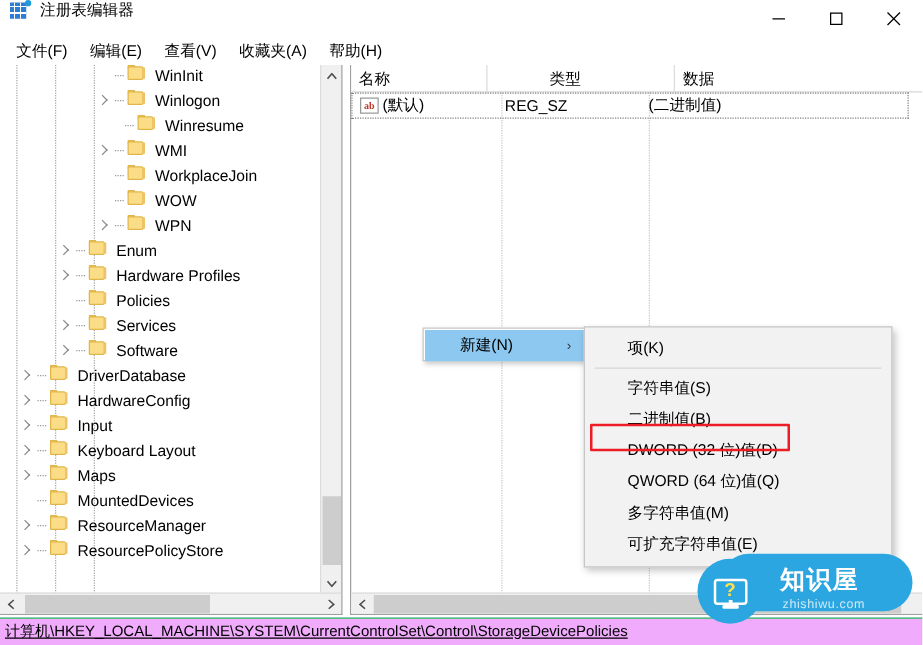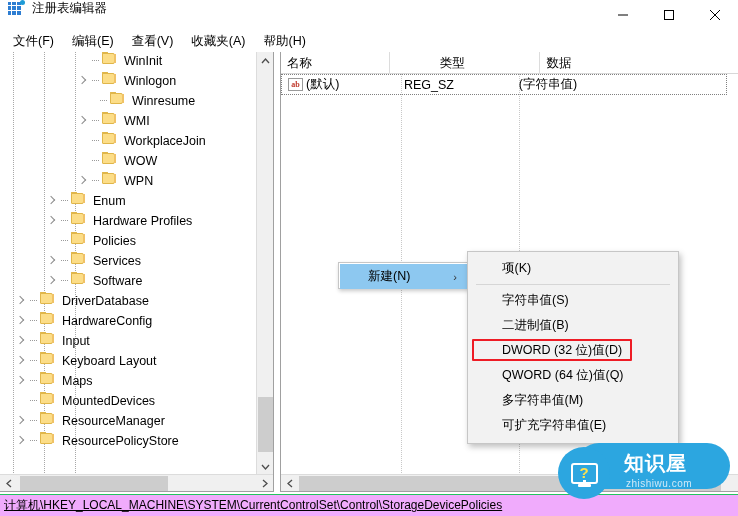--- a/index.html
+++ b/index.html
@@ -359,22 +359,22 @@
   }
   .ctx-parent .row .submarker {
     position: absolute;
     right: 12px;
     font-size: 11px;
     color: #333;
   }
 
   .ctx-menu {
     position: absolute;
-    left: 467px; top: 199px;
-    width: 212px;
+    left: 467px; top: 209px;
+    width: 247px;
     background: #f2f2f2;
     border: 1px solid #c6c6c6;
     box-sizing: border-box;
     box-shadow: 2px 3px 6px rgba(0,0,0,0.25);
     padding: 4px 0 5px 0;
     z-index: 45;
   }
   .ctx-item {
     height: 25px;
     display: flex;
@@ -782,21 +782,21 @@
 
       <div class="list-rows">
         <div class="list-row focused">
           <div class="cell" style="width:120px;">
             <span class="ab-icon">
                 <span>ab</span>
               </span>
             <span>(默认)</span>
           </div>
           <div class="cell" style="width:118px;">REG_SZ</div>
-          <div class="cell" style="width:220px;">(字符串值)</div>
+          <div class="cell" style="width:220px;">(二进制值)</div>
         </div>
       </div>
 
       <div class="hscroll" style="width:457px;">
         <div class="arrow left">
           <svg width="6" height="9" viewBox="0 0 6 9">
               <polyline points="5,1 1,4.5 5,8" fill="none" stroke="#4d4d4d" stroke-width="1.3"></polyline>
             </svg>
         </div>
         <div class="thumb" style="left:18px; width:422px;"></div>

